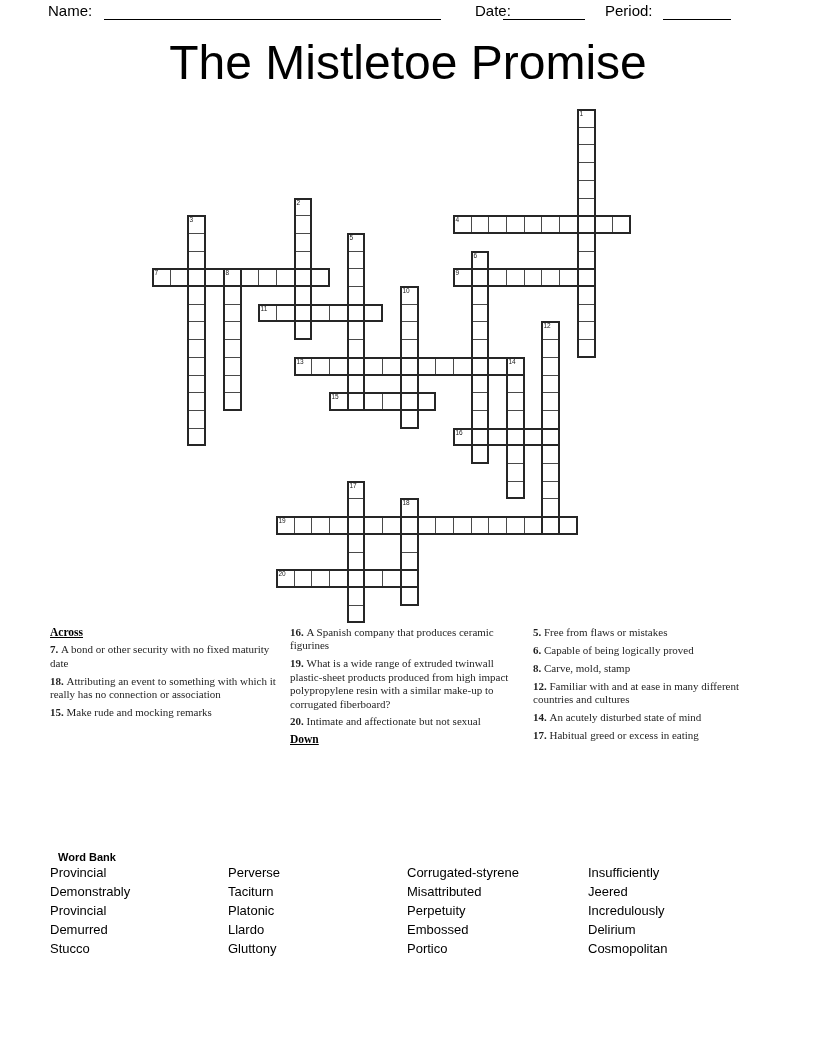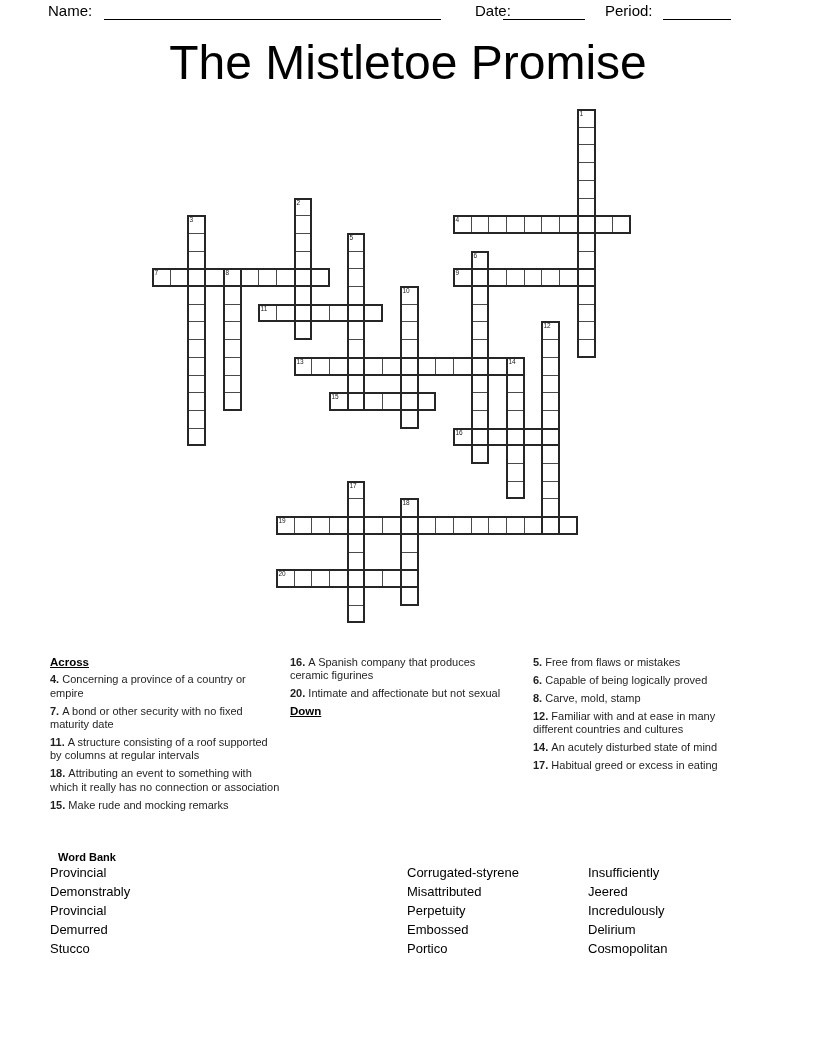--- a/index.html
+++ b/index.html
@@ -12,21 +12,21 @@
   .hdr-line{position:absolute;top:0;height:19px;border-bottom:1.6px solid #000;}
   
   .title{position:absolute;top:35px;left:0;width:816px;text-align:center;
          font-size:48px;line-height:1.15;color:#000;}
   
   .grid{position:absolute;left:152px;top:109px;width:500px;height:520px;}
   .cw-cell{position:absolute;background:#fff;border:1px solid #4a4a4a;box-sizing:border-box;}
   .cw-outline{position:absolute;border:2px solid #262626;box-sizing:border-box;background:transparent;}
   .cw-num{position:absolute;font-size:6.5px;line-height:1;color:#1a1a1a;}
   
-  .clue-col{position:absolute;top:656px;font-size:11px;line-height:13.4px;color:#1f1f1f;}
+  .clue-col{position:absolute;top:626px;font-size:11px;line-height:13.4px;color:#1f1f1f;font-family:Liberation Serif, serif;}
   .clue-head{margin:0 0 4px 0;font-size:11.5px;font-weight:bold;text-decoration:underline;color:#000;}
   .clue{margin:0 0 4.5px 0;}
   .clue b{font-weight:bold;}
   
   .wordbank{position:absolute;left:50px;top:843px;width:720px;}
   .wb-title{margin:8px;font-size:11px;font-weight:bold;color:#000;}
   .wb-col{position:absolute;top:20px;font-size:13px;line-height:19px;color:#000;}
   .wb-word{white-space:nowrap;}
 </style>
 </head>
@@ -252,31 +252,30 @@
       <span class="cw-num" style="left: 250.5px; top: 390.5px;">18</span>
       <div class="cw-outline" style="left: 124px; top: 407px; width: 302px; height: 19px;"></div>
       <span class="cw-num" style="left: 126.5px; top: 408.5px;">19</span>
       <div class="cw-outline" style="left: 124px; top: 460px; width: 143px; height: 19px;"></div>
       <span class="cw-num" style="left: 126.5px; top: 461.5px;">20</span>
     </div>
 
   <div class="clue-col" style="left:50px;width:232px">
     <h3 class="clue-head">Across</h3>
     <div>
-        <p class="clue"><b>4. </b>Concerning a province of a country or empire</p>
         <p class="clue"><b>7. </b>A bond or other security with no fixed maturity date</p>
-        <p class="clue"><b>11. </b>A structure consisting of a roof supported by columns at regular intervals</p>
         <p class="clue"><b>18. </b>Attributing an event to something with which it really has no connection or association</p>
         <p class="clue"><b>15. </b>Make rude and mocking remarks</p>
       </div>
   </div>
 
   <div class="clue-col" style="left:290px;width:220px">
     <div>
         <p class="clue"><b>16. </b>A Spanish company that produces ceramic figurines</p>
+        <p class="clue"><b>19. </b>What is a wide range of extruded twinwall plastic-sheet products produced from high impact polypropylene resin with a similar make-up to corrugated fiberboard?</p>
         <p class="clue"><b>20. </b>Intimate and affectionate but not sexual</p>
       </div>
     <h3 class="clue-head">Down</h3>
   </div>
 
   <div class="clue-col" style="left:533px;width:224px">
     <div>
         <p class="clue"><b>5. </b>Free from flaws or mistakes</p>
         <p class="clue"><b>6. </b>Capable of being logically proved</p>
         <p class="clue"><b>8. </b>Carve, mold, stamp</p>
@@ -288,20 +287,27 @@
 
   <div class="wordbank">
     <h3 class="wb-title">Word Bank</h3>
     <div class="wb-col" style="left:0px">
         <div class="wb-word">Provincial</div>
         <div class="wb-word">Demonstrably</div>
         <div class="wb-word">Provincial</div>
         <div class="wb-word">Demurred</div>
         <div class="wb-word">Stucco</div>
       </div>
+    <div class="wb-col" style="left:178px">
+        <div class="wb-word">Perverse</div>
+        <div class="wb-word">Taciturn</div>
+        <div class="wb-word">Platonic</div>
+        <div class="wb-word">Llardo</div>
+        <div class="wb-word">Gluttony</div>
+      </div>
     <div class="wb-col" style="left:357px">
         <div class="wb-word">Corrugated-styrene</div>
         <div class="wb-word">Misattributed</div>
         <div class="wb-word">Perpetuity</div>
         <div class="wb-word">Embossed</div>
         <div class="wb-word">Portico</div>
       </div>
     <div class="wb-col" style="left:538px">
         <div class="wb-word">Insufficiently</div>
         <div class="wb-word">Jeered</div>

